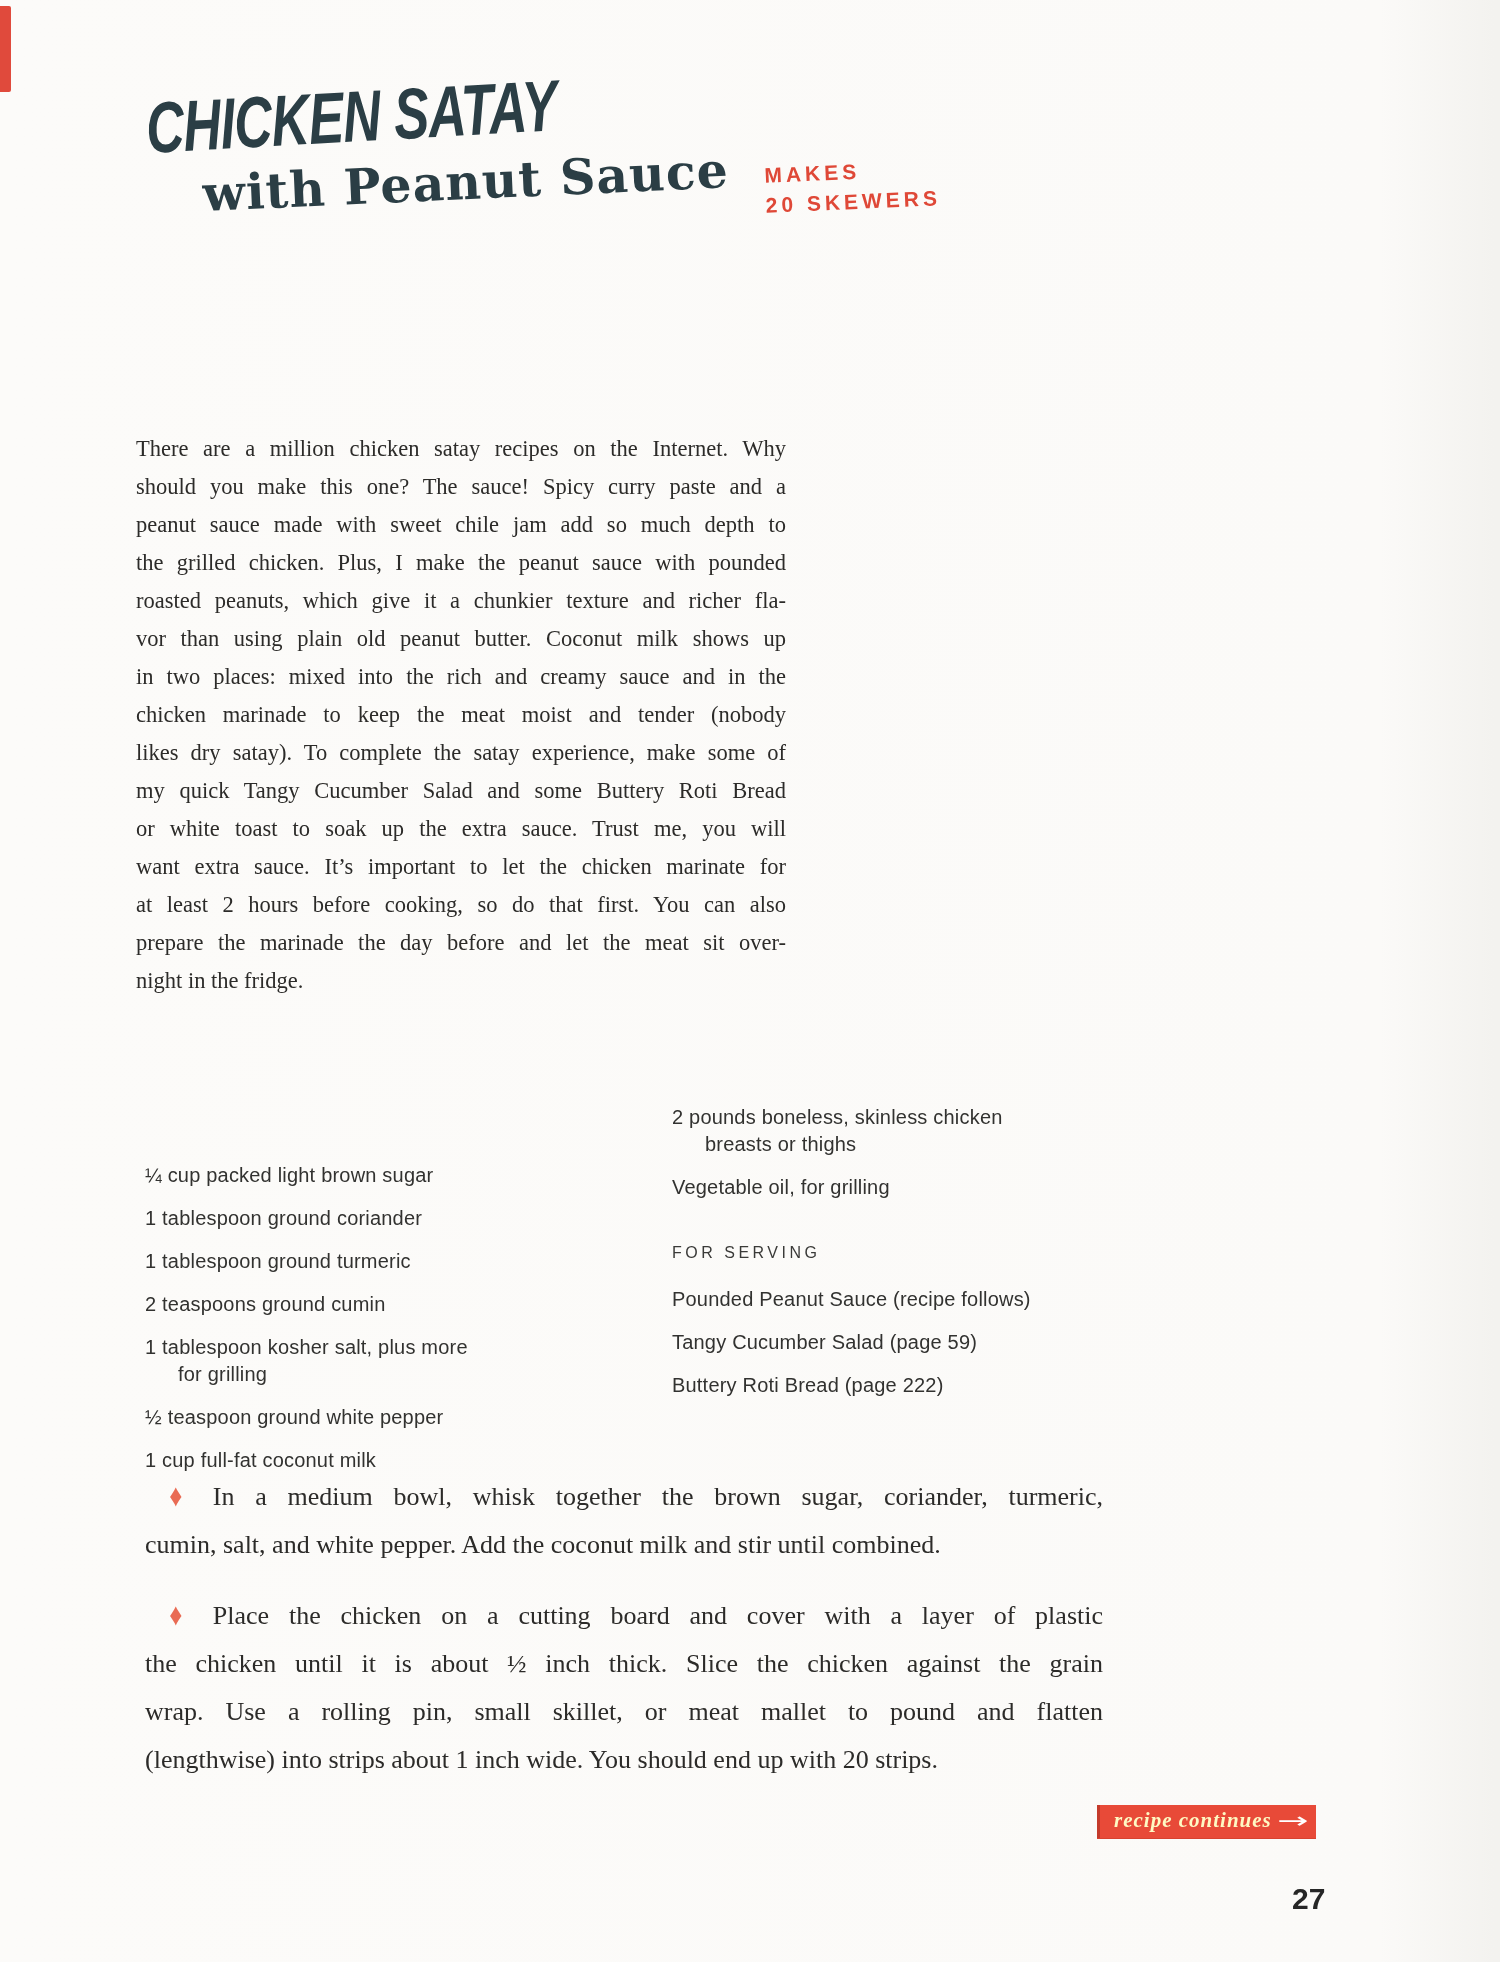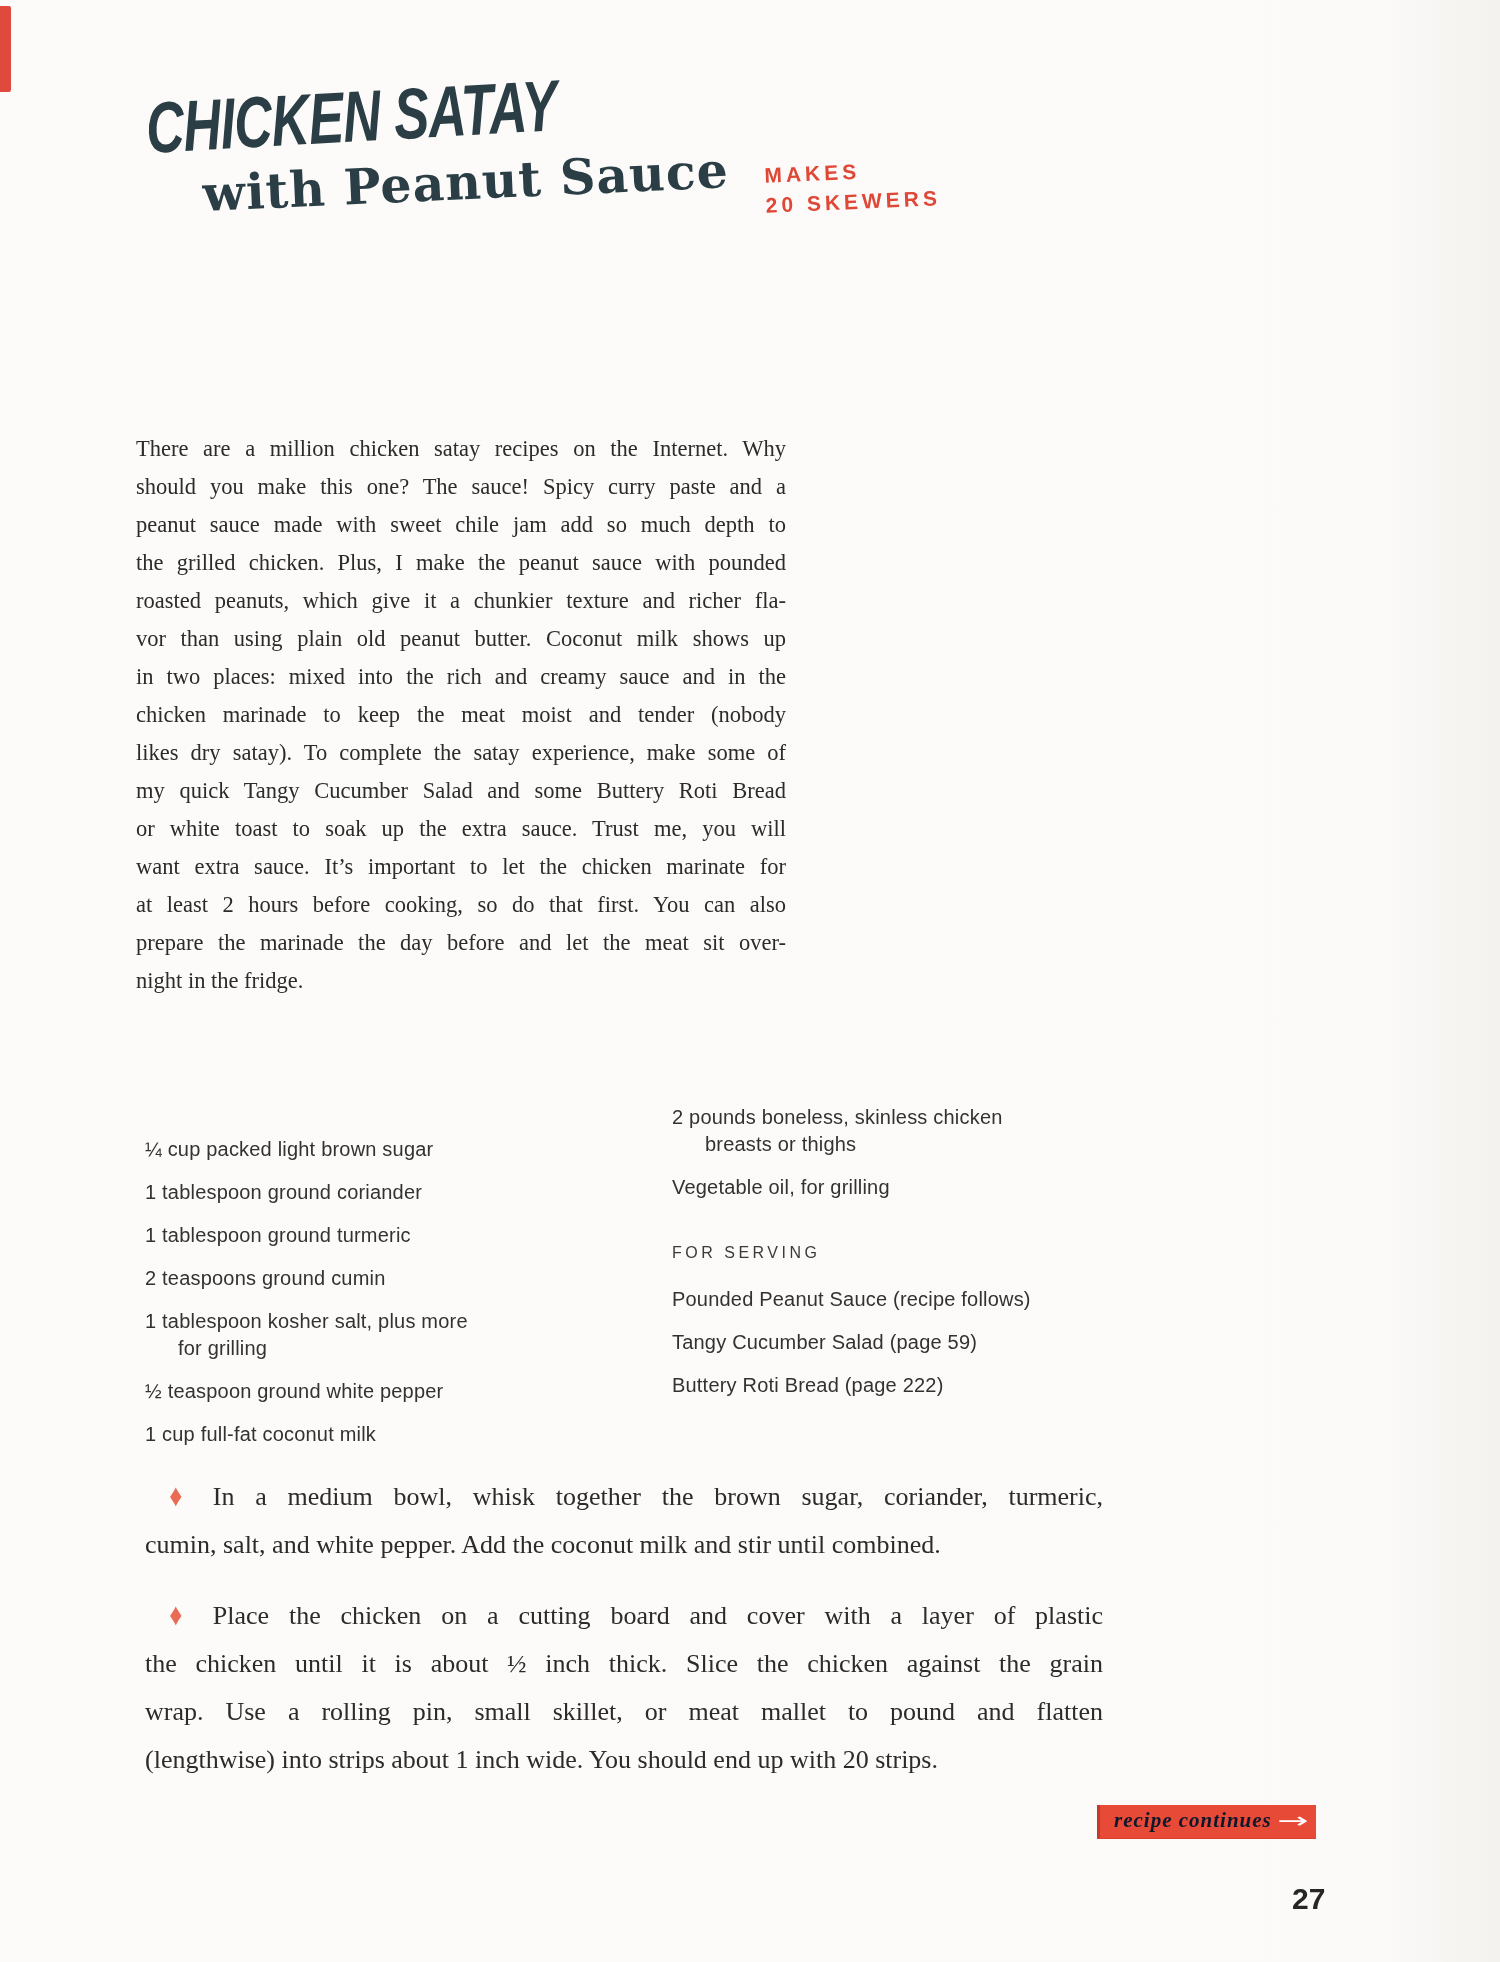--- a/index.html
+++ b/index.html
@@ -46,21 +46,21 @@
     white-space:nowrap;
   }
 
   
   .intro{position:absolute;left:136px;top:430px;width:650px;font-size:22.5px;line-height:38px;}
   .iline{text-align:justify;text-align-last:justify;white-space:normal;}
   .iline.last{text-align-last:left;}
 
   
   .ing-col{position:absolute;font-family:"Liberation Sans",sans-serif;font-size:20px;line-height:27px;color:#323230;letter-spacing:0.2px;}
-  .ing-left{left:145px;top:1136px;width:440px;}
+  .ing-left{left:145px;top:1162px;width:440px;}
   .ing-right{left:672px;top:1104px;width:470px;}
   .ing{padding-left:33px;text-indent:-33px;white-space:pre-line;margin:0 0 16px 0;}
   .serving-header{margin:38px 0 20px 0;font-size:16px;letter-spacing:3.5px;color:#3a3a38;font-weight:400;}
 
   
   .steps{position:absolute;left:145px;top:1472px;width:958px;font-size:26px;line-height:48px;}
   .step{margin:0 0 22px 0;}
   .sline{text-align:justify;text-align-last:justify;}
   .sline.last{text-align-last:left;}
   .diamond{
@@ -74,21 +74,21 @@
     position:absolute;left:1097px;top:1805px;
     background:#e84a38;
     border-left:3px solid #c43a2b;
     padding:3px 14px 5px 14px;
     display:flex;align-items:center;gap:12px;
     box-shadow:0 1px 0 #d8422f;
   }
   .continue-label{
     font-family:"Liberation Serif",serif;
     font-style:italic;font-weight:700;
-    font-size:21px;color:#0f172a;letter-spacing:1px;white-space:nowrap;
+    font-size:21px;color:#fef9c3;letter-spacing:1px;white-space:nowrap;
   }
   .continue-arrow{
     display:inline-block;color:#fff;font-size:22px;font-family:"DejaVu Sans",sans-serif;
     transform:scaleX(1.7);transform-origin:center;line-height:20px;
   }
 
   .page-number{
     position:absolute;left:1292px;top:1882px;
     font-family:"Liberation Sans",sans-serif;
     font-weight:700;font-size:30px;color:#262626;

